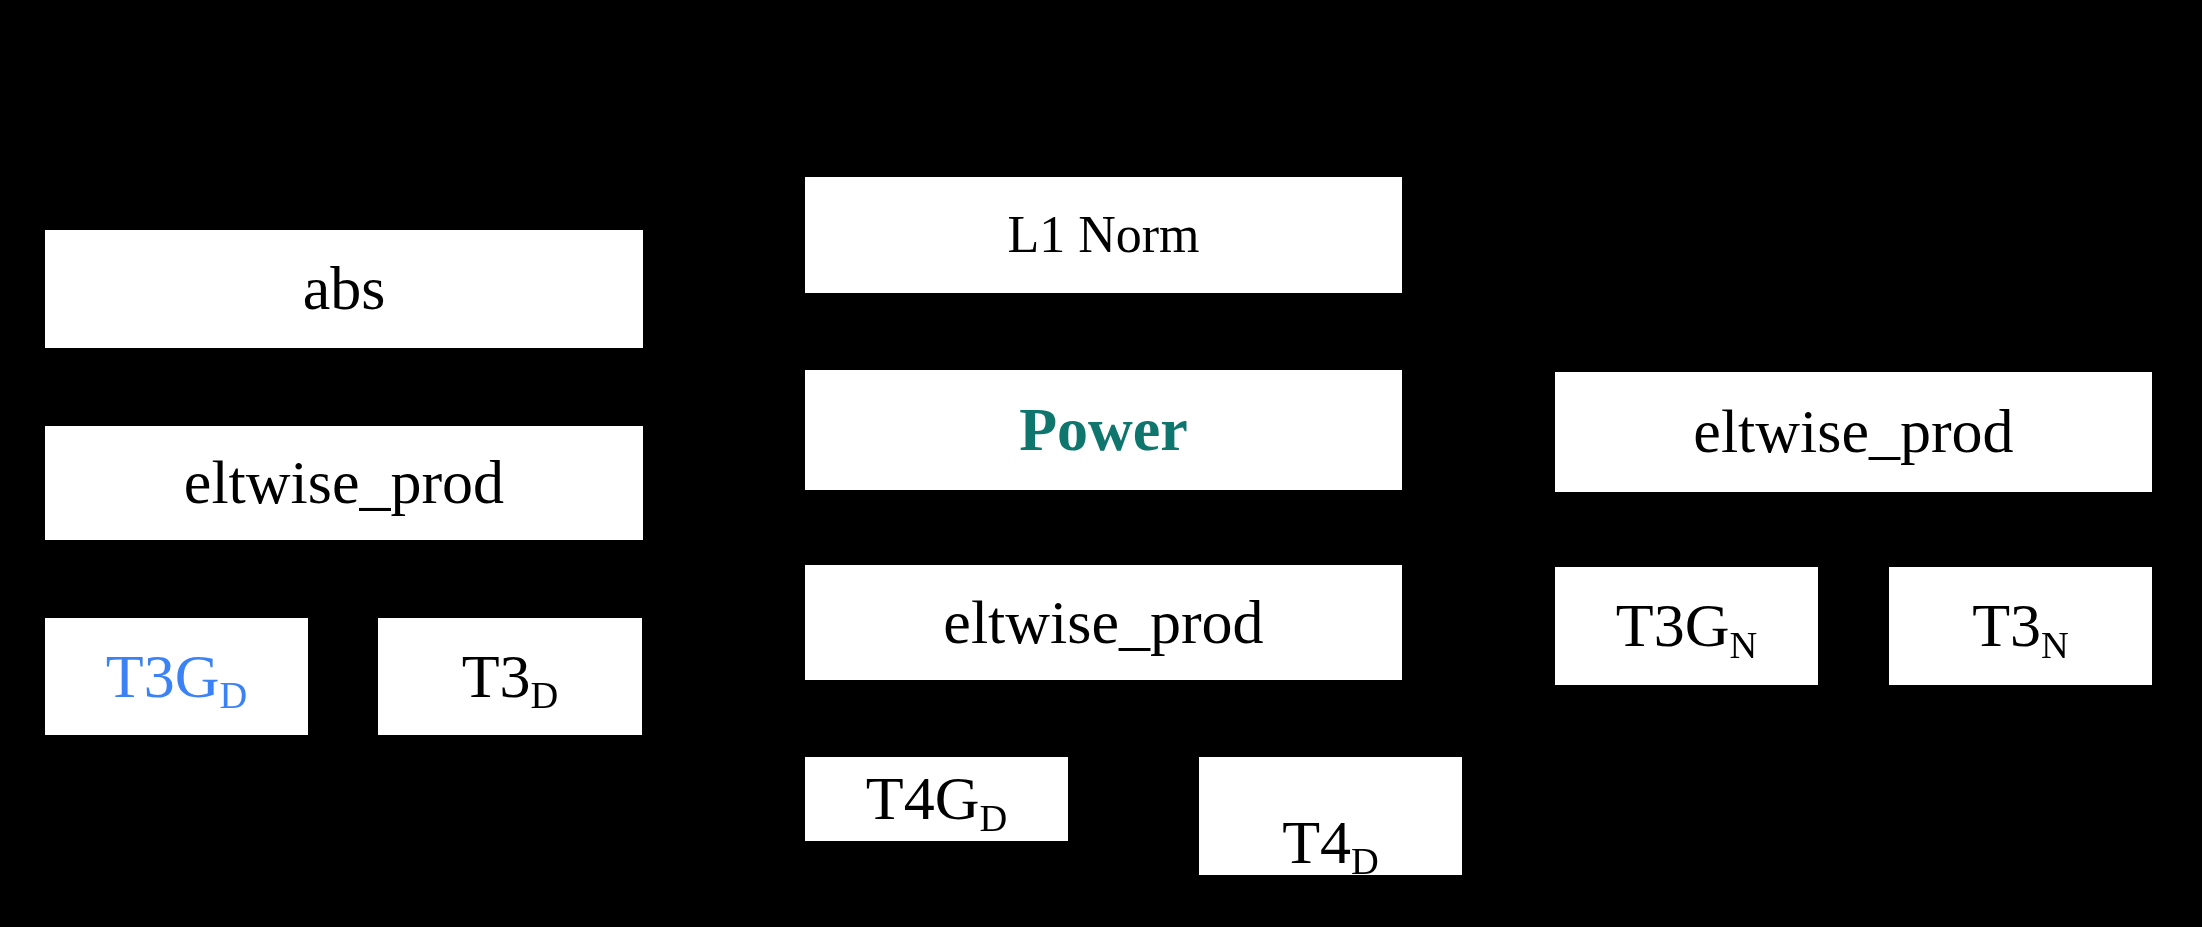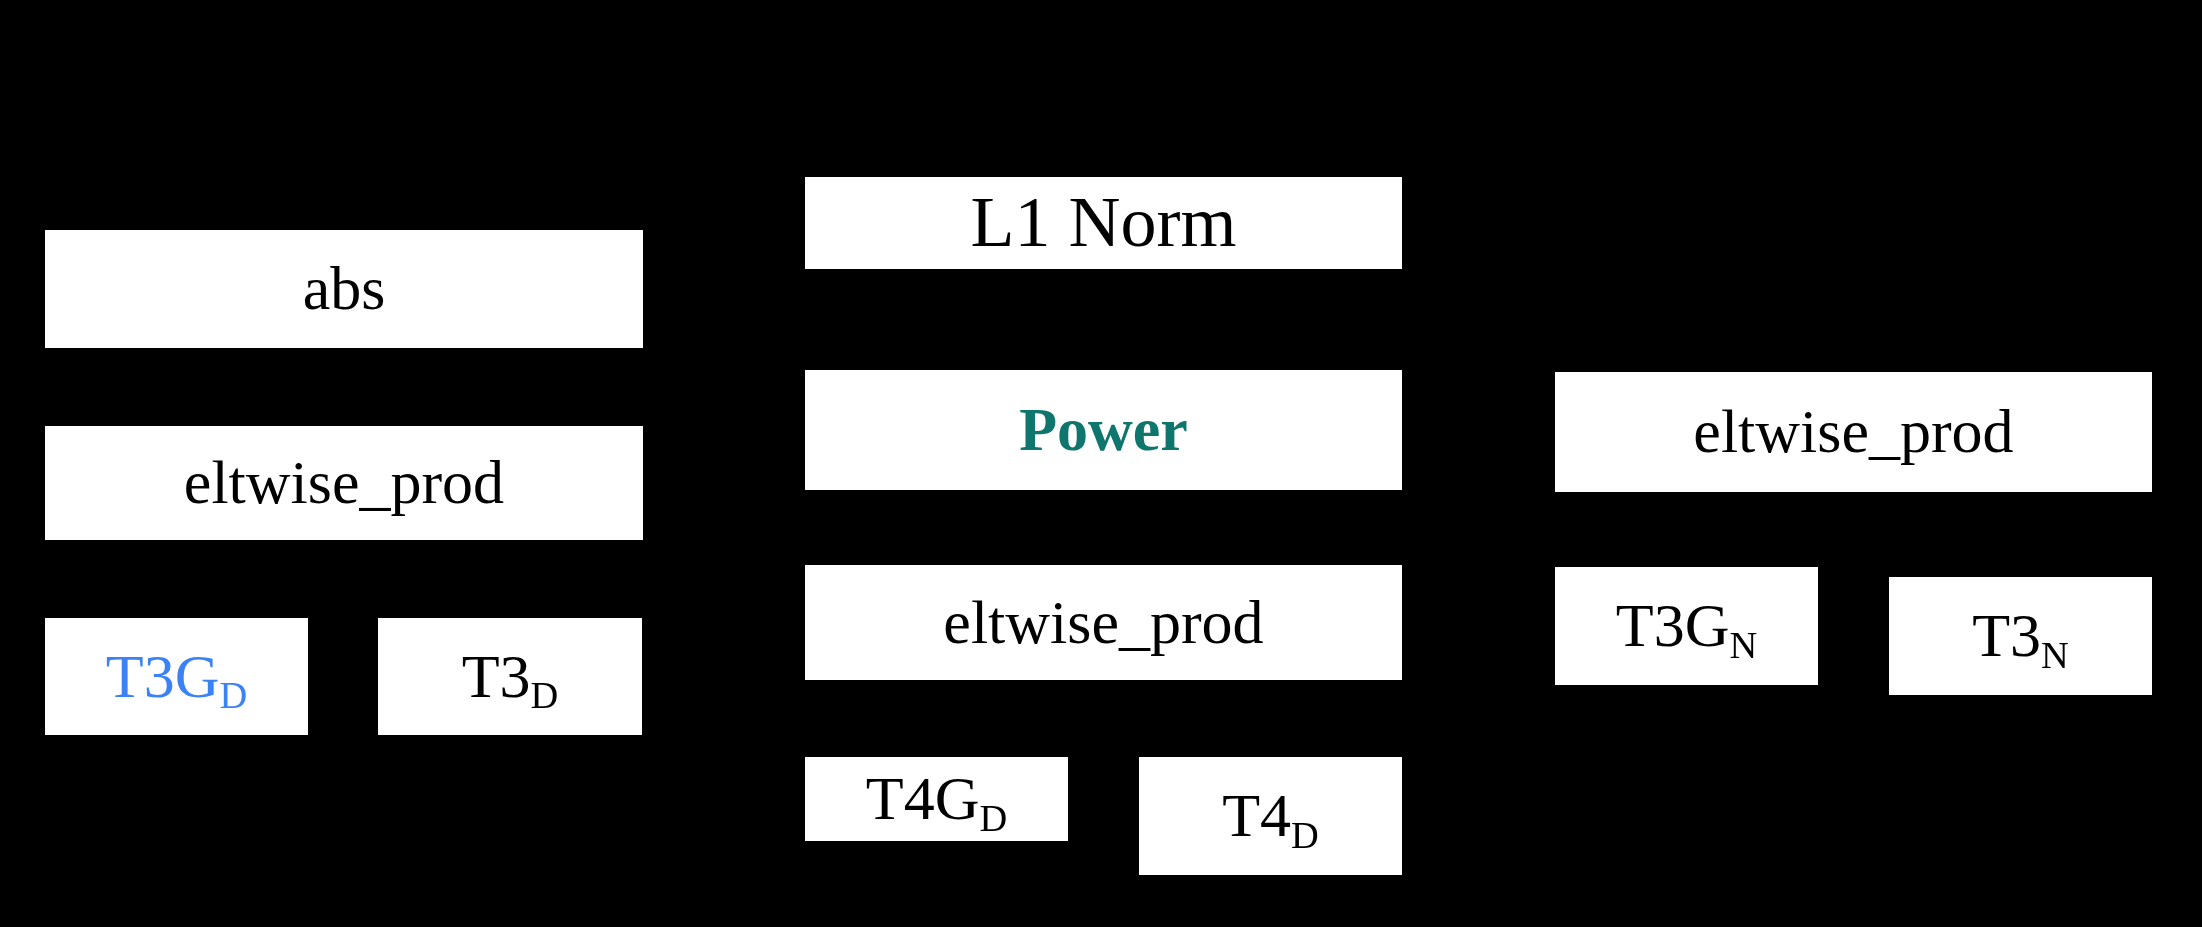--- a/index.html
+++ b/index.html
@@ -38,29 +38,29 @@
     position: relative;
     top: 0.30em;
     line-height: 1;
   }
   
   #n-abs            { left: 45px;   top: 230px; width: 598px; height: 118px; font-size: 62px; }
   #n-eltwise-left   { left: 45px;   top: 426px; width: 598px; height: 114px; font-size: 62px; }
   #n-t3gd           { left: 45px;   top: 618px; width: 263px; height: 117px; font-size: 62px; }
   #n-t3d            { left: 378px;  top: 618px; width: 264px; height: 117px; font-size: 62px; }
   
-  #n-l1norm         { left: 805px;  top: 177px; width: 597px; height: 92px; font-size: 72px; }
+  #n-l1norm         { left: 805px;  top: 177px; width: 597px; height: 116px; font-size: 52px; }
   #n-power          { left: 805px;  top: 370px; width: 597px; height: 120px; font-size: 62px; }
   #n-eltwise-mid    { left: 805px;  top: 565px; width: 597px; height: 115px; font-size: 62px; }
   #n-t4gd           { left: 805px;  top: 757px; width: 263px; height: 84px; font-size: 62px; }
-  #n-t4d            { left: 1139px; top: 757px; width: 263px; height: 118px; font-size: 62px; }
+  #n-t4d            { left: 1199px; top: 757px; width: 263px; height: 118px; font-size: 62px; align-items: flex-end; }
   
   #n-eltwise-right  { left: 1555px; top: 372px; width: 597px; height: 120px; font-size: 62px; }
   #n-t3gn           { left: 1555px; top: 567px; width: 263px; height: 118px; font-size: 62px; align-items: center; }
-  #n-t3n            { left: 1889px; top: 567px; width: 263px; height: 118px; font-size: 62px; margin-top: 10px; }
+  #n-t3n            { left: 1889px; top: 567px; width: 263px; height: 118px; font-size: 62px; }
 </style>
 </head>
 <body style="background: rgb(0, 0, 0);">
 
 <div id="canvas" style="background: rgb(0, 0, 0);">
 
   <div class="node" id="n-abs" style="background: rgb(255, 255, 255); color: rgb(0, 0, 0); text-align: right;">
     <span class="lbl">abs</span>
   </div>
 

